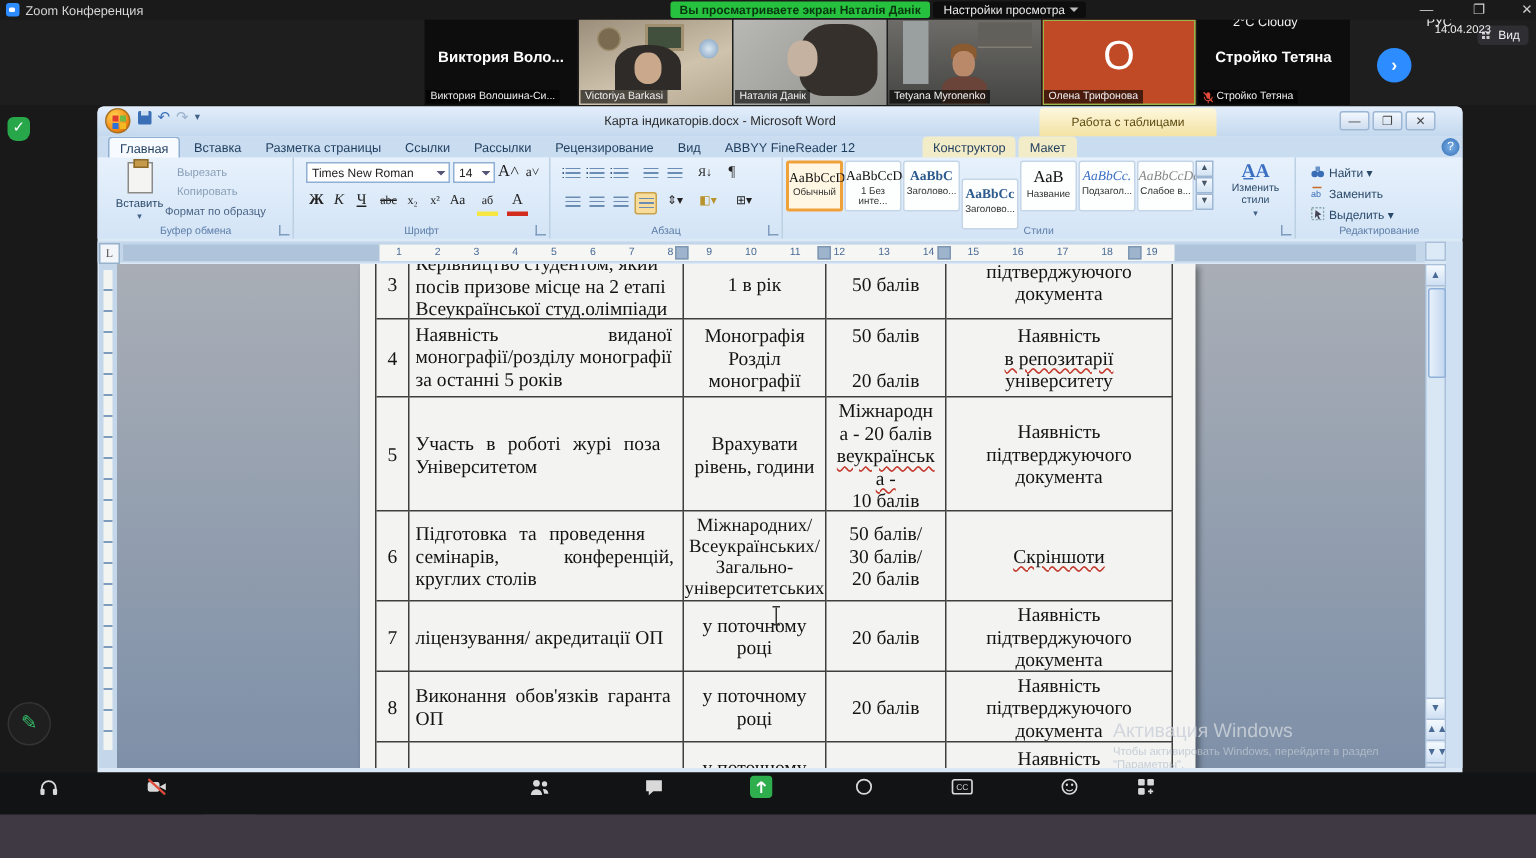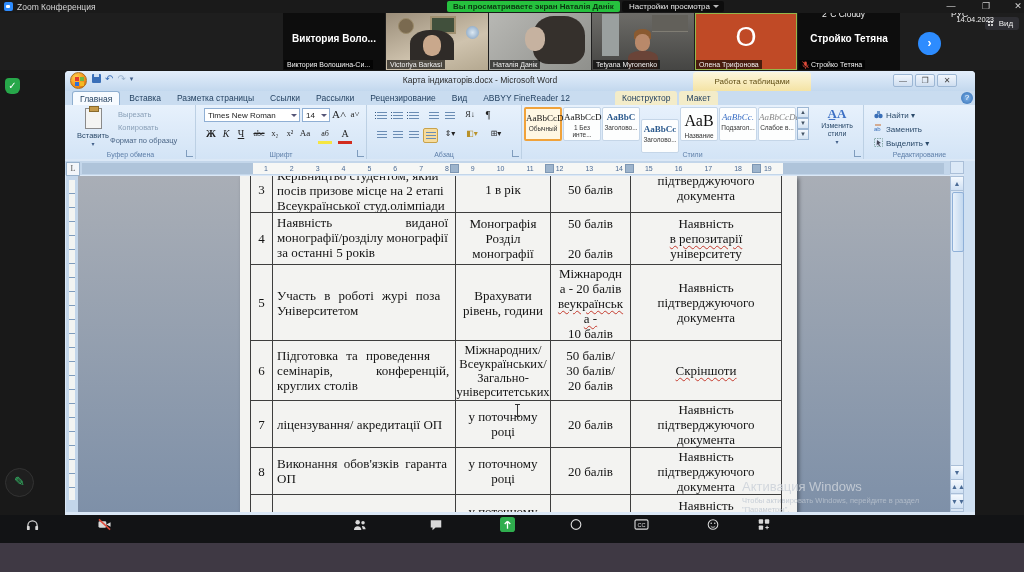--- a/index.html
+++ b/index.html
@@ -76,21 +76,21 @@
   .mini{position:absolute;width:13px;height:13px;}
   .mini .ln{position:absolute;left:2px;right:1px;height:7px;top:3px;
        background:repeating-linear-gradient(#6b8db4 0 1px,transparent 1px 3px);}
   .mini.dots:before{content:"";position:absolute;left:0;top:3px;width:1px;height:7px;
        background:repeating-linear-gradient(#3a5a80 0 1px,transparent 1px 3px);}
   .chip{top:107px;width:38px;height:34px;background:#fdfefe;border:1px solid #c5d6e8;border-radius:2px;
         text-align:center;box-sizing:border-box;position:absolute;}
   .chip.sel{border:2px solid #f0a23a;background:#fff7e3;}
   .cs{display:block;font-family:"Liberation Serif",serif;font-size:9px;margin-top:4px;color:#111;}
   .cn{display:block;font-size:6.5px;color:#333;margin-top:2px;}
-  .chip.c5 .cs{font-size:16px;}
+  .chip.c5 .cs{font-size:11px;}
   .chip.c6 .cs{font-style:italic;color:#3b6fc4;}
   .chip.c7 .cs{font-style:italic;color:#888;}
   .scrollcol{left:797px;top:107px;width:12px;height:34px;}
   .scb{width:12px;height:11px;background:linear-gradient(#f4f9fe,#d4e3f2);border:1px solid #9db7d4;
        box-sizing:border-box;font-size:6px;text-align:center;line-height:9px;color:#456;}
   .chgsty{left:812px;top:106px;width:50px;height:44px;text-align:center;position:absolute;}
   .chgsty .aa{font-size:13px;font-weight:bold;color:#3b6fc4;font-family:"Liberation Serif",serif;}
   .chgsty .t{font-size:7px;color:#2b4a6a;white-space:pre-line;line-height:8px;}
   .edrow{position:absolute;left:874px;font-size:8px;color:#2b4a6a;white-space:nowrap;}
   .edico{display:inline-block;width:9px;height:9px;vertical-align:-1px;margin-right:3px;}

